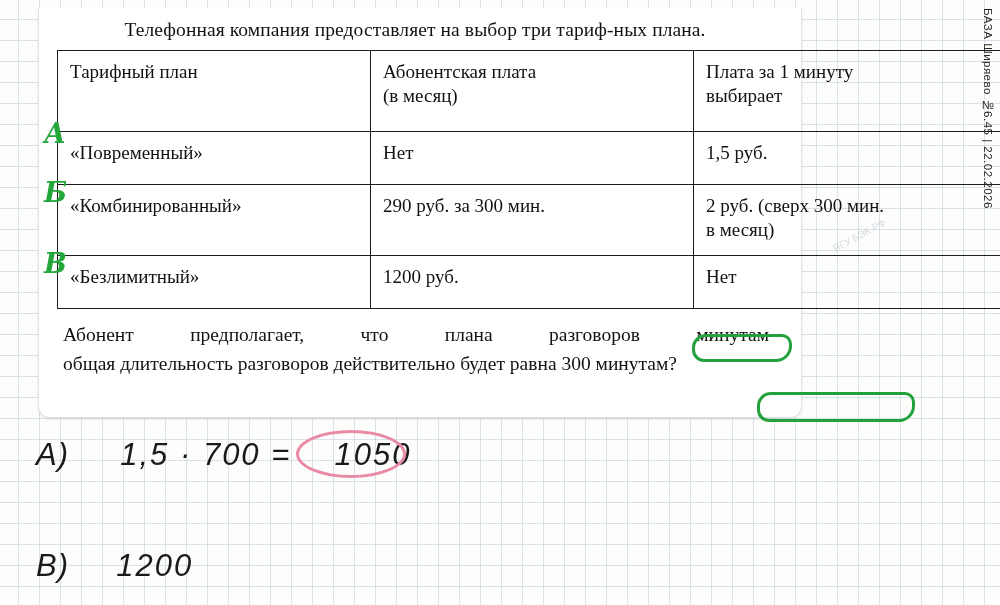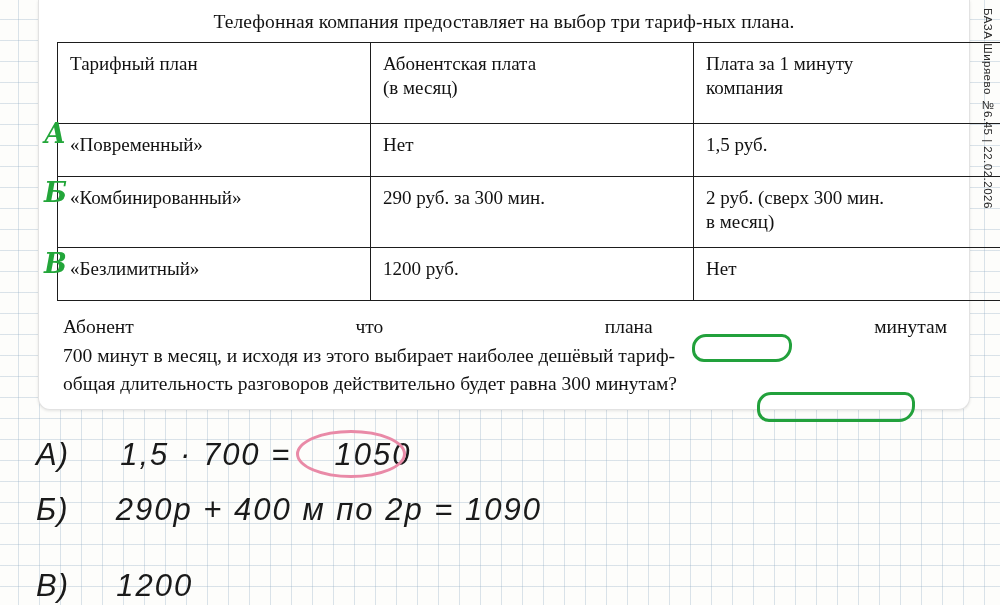--- a/index.html
+++ b/index.html
@@ -26,30 +26,30 @@
       linear-gradient(to right, rgba(150,175,200,0.35) 1px, transparent 1px),
       linear-gradient(to bottom, rgba(150,175,200,0.35) 1px, transparent 1px);
     background-size: 21px 21px;
     background-position: -3px -2px;
   }
 
   
   #problem-card {
     position: absolute;
     left: 38px;
-    top: 0px;
-    width: 932px;
+    top: 8px;
+    width: 764px;
     height: 410px;
     background: #ffffff;
     border: 1px solid #e2e2e2;
     border-top: none;
     border-radius: 0 0 12px 12px;
     box-shadow: 0 1px 3px rgba(0,0,0,0.10);
     box-sizing: border-box;
-    padding: 8px 18px 10px 18px;
+    padding: 8px 28px 10px 18px;
   }
 
   #problem-statement {
     font-size: 19.5px;
     line-height: 1.25;
     color: #121212;
     text-align: center;
     margin: 2px 0 8px 0;
     letter-spacing: .1px;
   }
@@ -183,21 +183,21 @@
     <table id="tariff-table">
       <tbody>
         <tr class="head-row">
           <td class="col-plan">Тарифный план</td>
           <td class="col-fee">
             <div>Абонентская плата</div>
             <div>(в месяц)</div>
           </td>
           <td class="col-minute">
             <div>Плата за 1 минуту</div>
-            <div>компания</div>
+            <div>выбирает</div>
           </td>
         </tr>
 
         <tr class="body-row">
           <td class="col-plan">«Повременный»</td>
           <td class="col-fee">Нет</td>
           <td class="col-minute">1,5 руб.</td>
         </tr>
 
         <tr class="body-row tall">
@@ -213,50 +213,46 @@
           <td class="col-plan">«Безлимитный»</td>
           <td class="col-fee">1200 руб.</td>
           <td class="col-minute">Нет</td>
         </tr>
       </tbody>
     </table>
 
     <div id="problem-question">
       <span class="ln just">
         <span>Абонент</span>
+        <span>предполагает,</span>
         <span>что</span>
         <span>плана</span>
+        <span>разговоров</span>
         <span>минутам</span>
       </span>
-      <span class="ln">700 минут в месяц, и исходя из этого выбирает наиболее дешёвый тариф-</span>
       <span class="ln">общая длительность разговоров действительно будет равна 300 минутам?</span>
     </div>
   </div>
 
   <div class="green-mark" style="left:44px; top:118px;">А</div>
   <div class="green-mark" style="left:44px; top:177px;">Б</div>
   <div class="green-mark" style="left:44px; top:248px;">В</div>
 
   <div class="green-box" style="left:692px; top:334px; width:100px; height:28px;"></div>
   <div class="green-box" style="left:757px; top:392px; width:158px; height:30px;"></div>
 
   <div class="solution-line" style="left:36px; top:437px;">
     <span class="sol-label">А)</span>
     <span style="display:inline-block; width:30px;"></span>
     <span>1,5 · 700 =</span>
     <span style="display:inline-block; width:22px;"></span>
     <span>1050</span>
   </div>
   <div id="answer-ellipse" style="left:296px; top:430px; width:110px; height:48px;"></div>
 
-  <div class="solution-line" style="left:36px; top:492px;">
-    <span class="sol-label">Б)</span>
-    <span style="display:inline-block; width:26px;"></span>
-    <span>290р + 400 м по 2р = 1090</span>
-  </div>
-
-  <div class="solution-line" style="left:36px; top:548px;margin-top:20px;">
+
+  <div class="solution-line" style="left:36px; top:548px;">
     <span class="sol-label">В)</span>
     <span style="display:inline-block; width:26px;"></span>
     <span>1200</span>
   </div>
 
 </div>
 
 </body></html>

